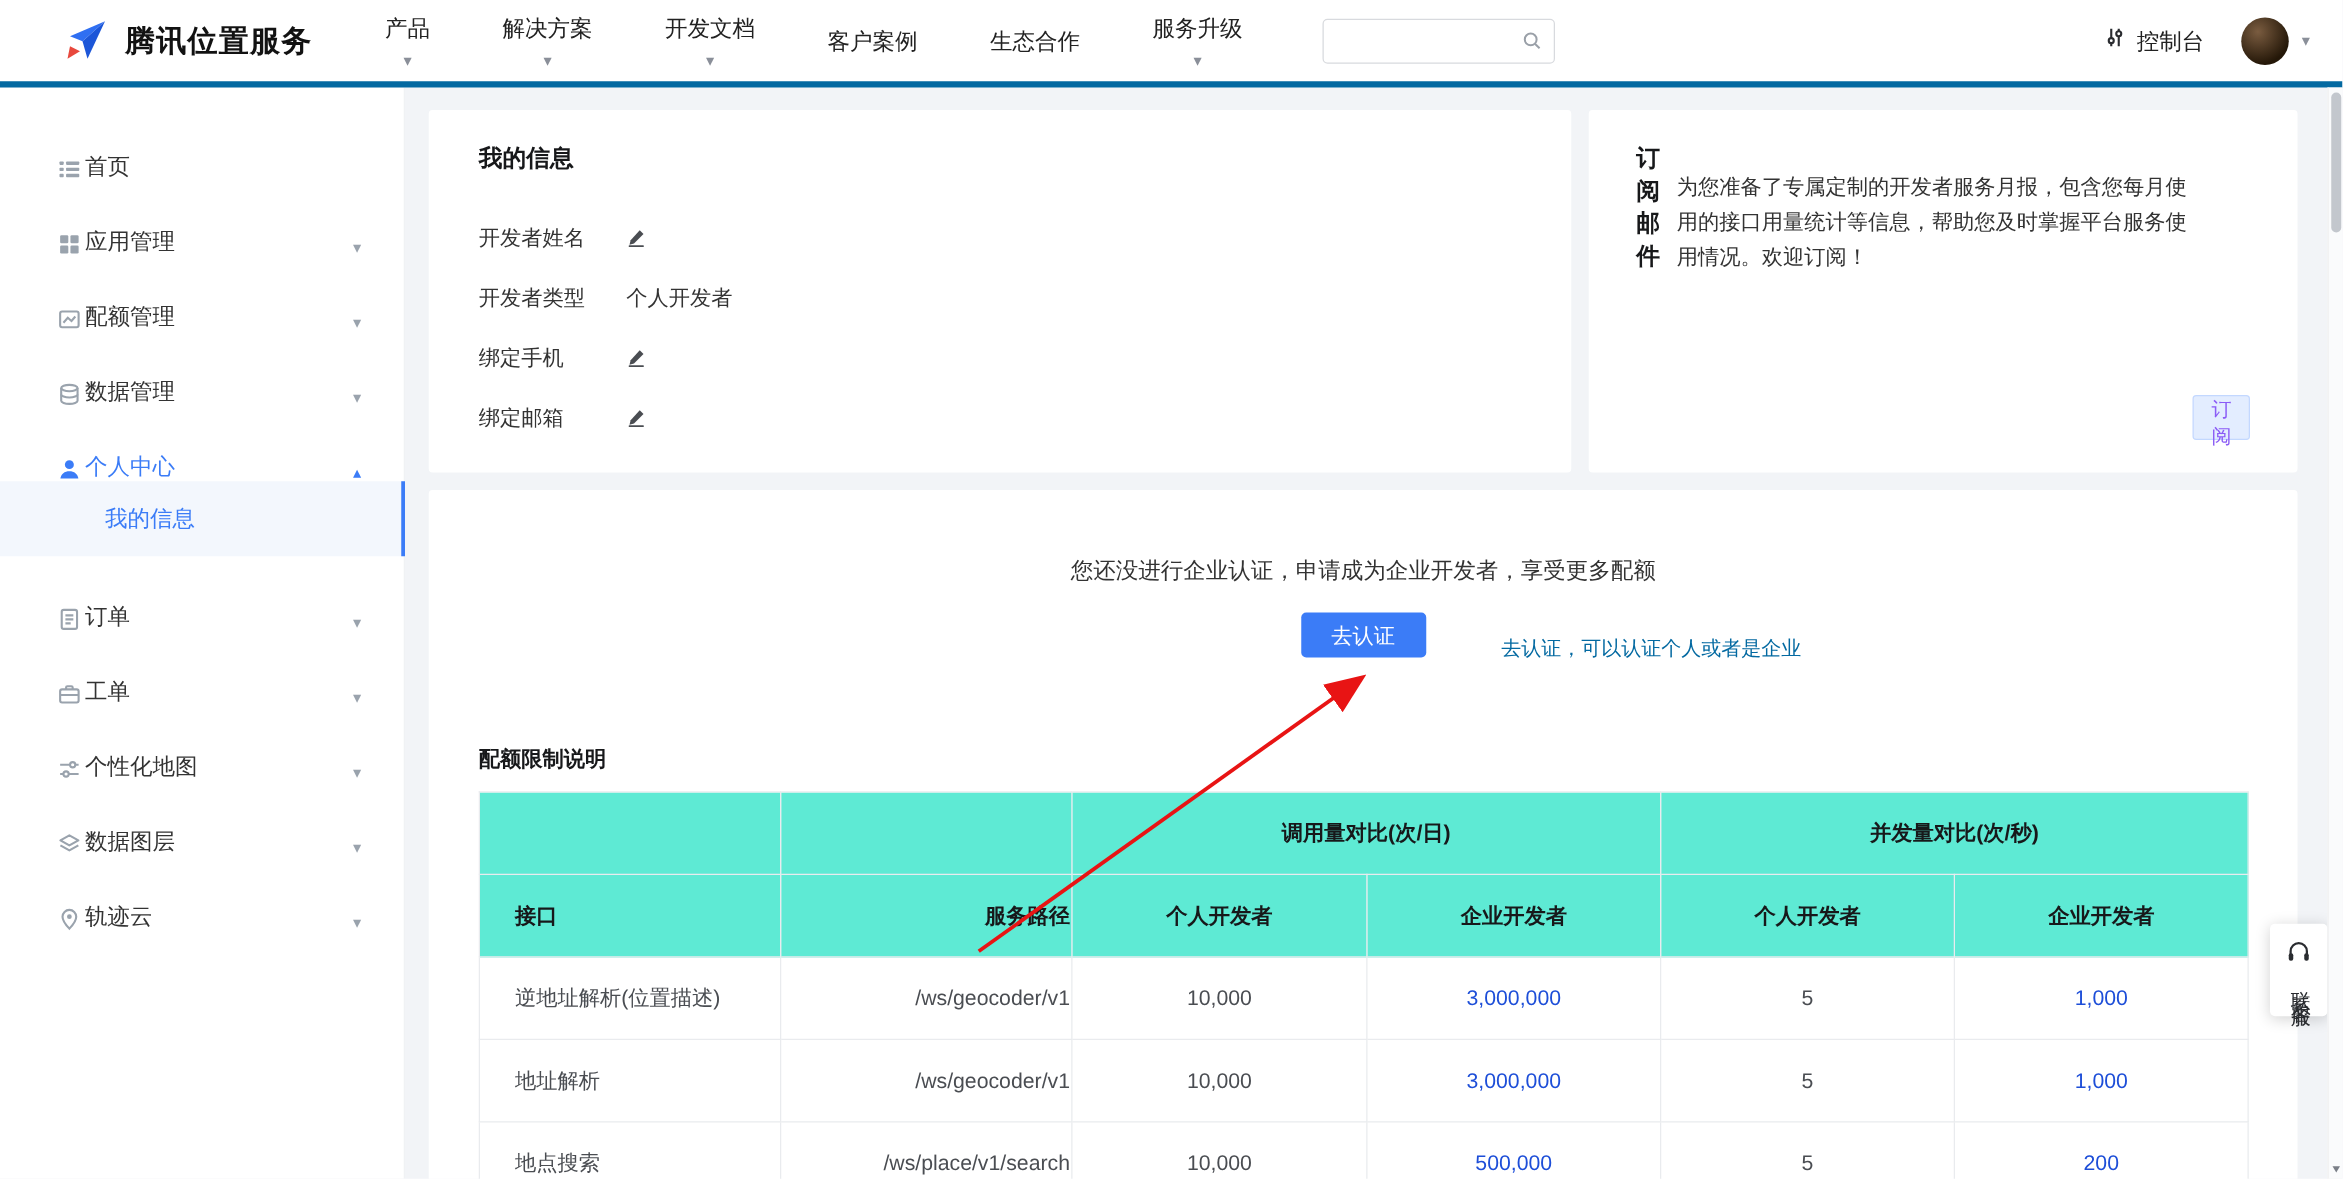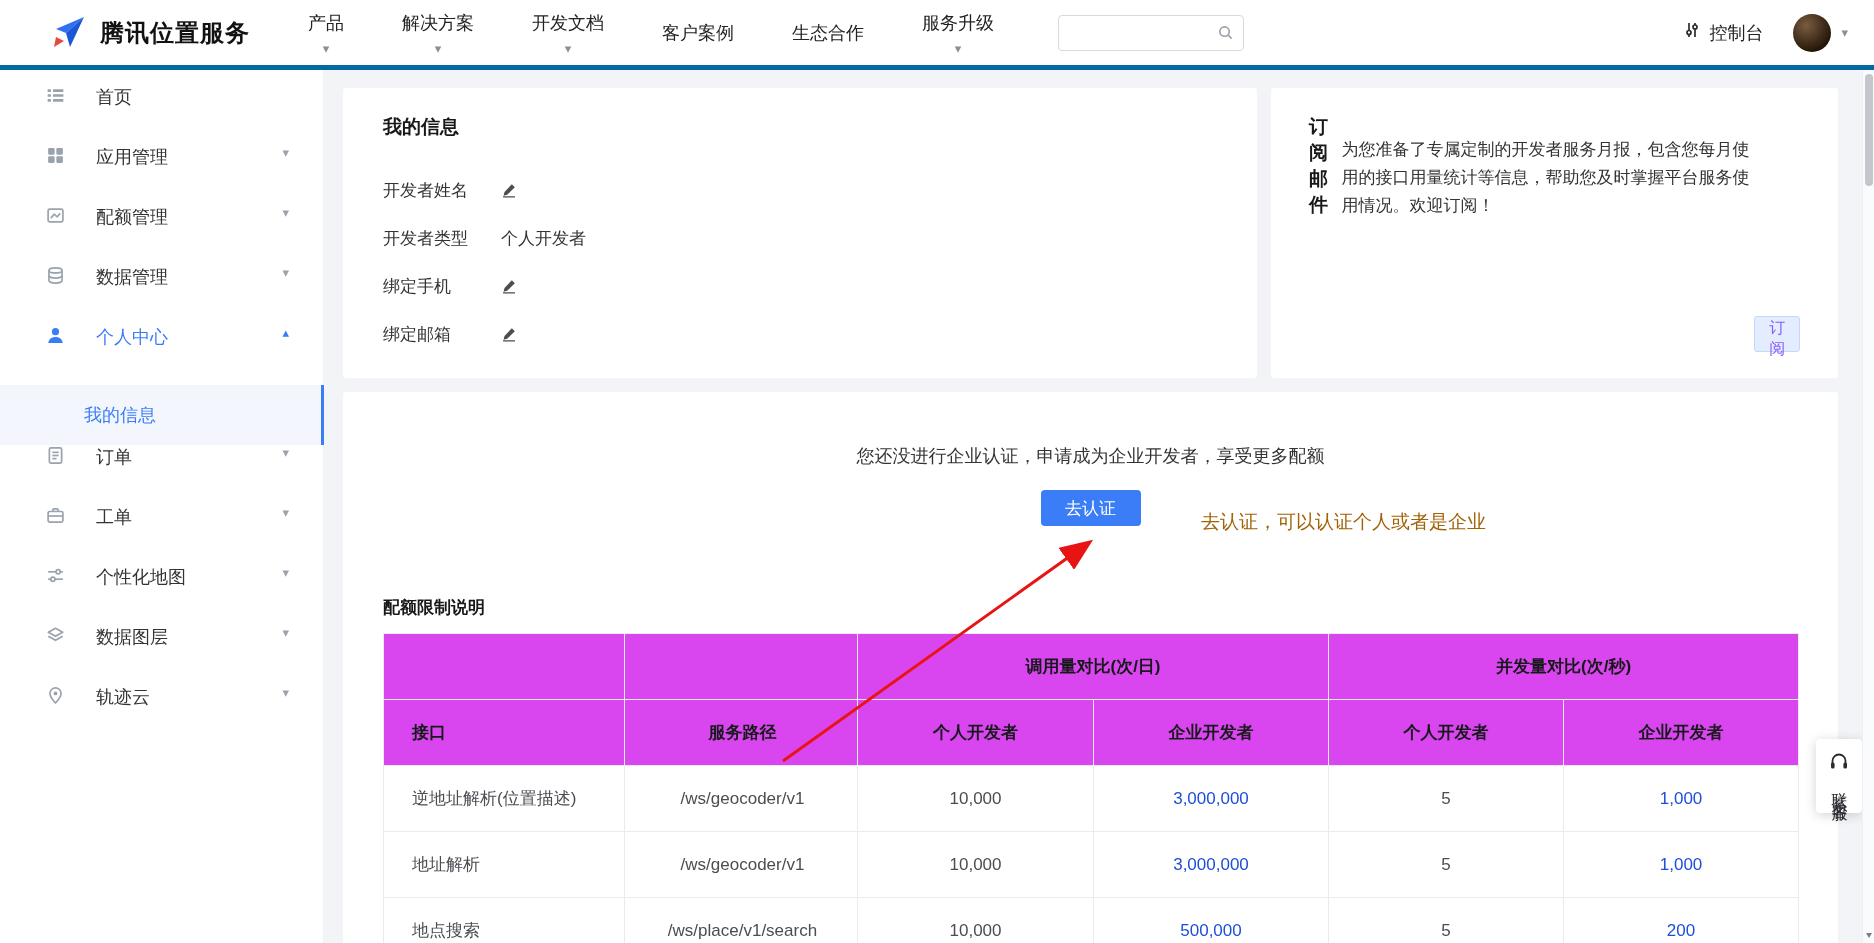--- a/index.html
+++ b/index.html
@@ -26,21 +26,21 @@
     border-radius:4px; display:flex; align-items:center; background:#fff;
   }
   .search-box input { flex:1; min-width:0; border:none; outline:none; height:100%; padding:0 2px 0 12px; font-size:15px; background:transparent; font-family:inherit; }
   .search-icon { width:36px; display:flex; justify-content:center; align-items:center; cursor:pointer; }
   .nav-right { margin-left:auto; display:flex; align-items:center; gap:10px; }
   .console-link { display:flex; align-items:flex-start; gap:8px; font-size:18px; color:#222; cursor:pointer; margin-right:20px; white-space:nowrap; }
   .avatar { width:38px; height:38px; border-radius:50%; background:radial-gradient(circle at 35% 30%, #7a5c40, #241708 72%); cursor:pointer; flex:none; }
 
   
   aside { position:absolute; top:70px; left:0; bottom:0; width:324px; background:#fff; padding-top:15px; border-right:1px solid #f0f2f4; z-index:4; }
-  .side-item { height:60px; display:flex; align-items:flex-start; padding:0 34px 0 46px; gap:30px; font-size:18px; color:#333; cursor:pointer; }
+  .side-item { height:60px; display:flex; align-items:flex-end; padding:0 34px 0 46px; gap:2px; font-size:18px; color:#333; cursor:pointer; }
   .s-icon { width:20px; height:20px; color:#9aa3ad; display:flex; align-items:center; flex:none; }
   .s-caret { margin-left:auto; color:#9aa3ad; font-size:13px; }
   .side-item.active, .side-item.active .s-icon, .side-item.active .s-caret { color:#3b7cf7; }
   .side-sub { height:60px; display:flex; align-items:center; padding-left:84px; font-size:18px; color:#3b7cf7; background:#f3f7fd; cursor:pointer; position:relative; }
   .side-sub::after { content:""; position:absolute; right:-1px; top:0; bottom:0; width:3px; background:#3b7cf7; }
 
   
   main { position:absolute; top:70px; left:324px; right:0; padding:18px 36px 0 19px; }
   .row-top { display:flex; gap:14px; margin-bottom:14px; }
   .card { background:#fff; border-radius:3px; }
@@ -61,30 +61,30 @@
     font-size:16px; cursor:pointer; font-family:inherit;
   }
 
   .cert-card { position:relative; padding:52px 0 60px; min-height:620px; }
   .cert-notice { margin:0; text-align:center; font-size:18px; color:#333; }
   .btn-primary {
     display:block; margin:22px auto 0; width:100px; height:36px;
     background:#3b7cf7; color:#fff; border:none; border-radius:4px;
     font-size:17px; cursor:pointer; font-family:inherit;
   }
-  .annotation { position:absolute; left:858px; top:117px; font-size:19px; color:#a16207; white-space:nowrap; }
+  .annotation { position:absolute; left:858px; top:117px; font-size:16px; color:#0369a1; white-space:nowrap; }
   .arrow-overlay { position:absolute; left:0; top:0; width:100%; height:100%; pointer-events:none; }
   .quota-title { margin:70px 0 0 40px; font-size:17px; font-weight:bold; color:#17181a; }
 
   table { border-collapse:collapse; table-layout:fixed; width:1415px; margin:14px 40px 0; background:#fff; }
   th, td { border:1px solid #e9ebee; height:66px; text-align:center; font-size:17px; font-weight:normal; }
-  thead th { background:#d946ef; color:#17181a; font-weight:bold; }
+  thead th { background:#5eead4; color:#17181a; font-weight:bold; }
   td { color:#4a4d52; }
   .al1 { text-align:left; padding-left:28px; }
-  .al2 { text-align:center; padding-left:4px; }
+  .al2 { text-align:right; padding-left:4px; }
   .orange { color:#1d4ed8; }
 
   
   .contact-tab {
     position:absolute; right:12px; top:739px; width:46px; padding:12px 0 14px;
     background:#fff; border-radius:4px; box-shadow:0 2px 12px rgba(0,0,0,0.18);
     display:flex; flex-direction:column; align-items:center; gap:8px;
     cursor:pointer; z-index:6;
   }
   .contact-text { writing-mode:vertical-rl; font-size:16px; color:#2a2c30; letter-spacing:5px; }

